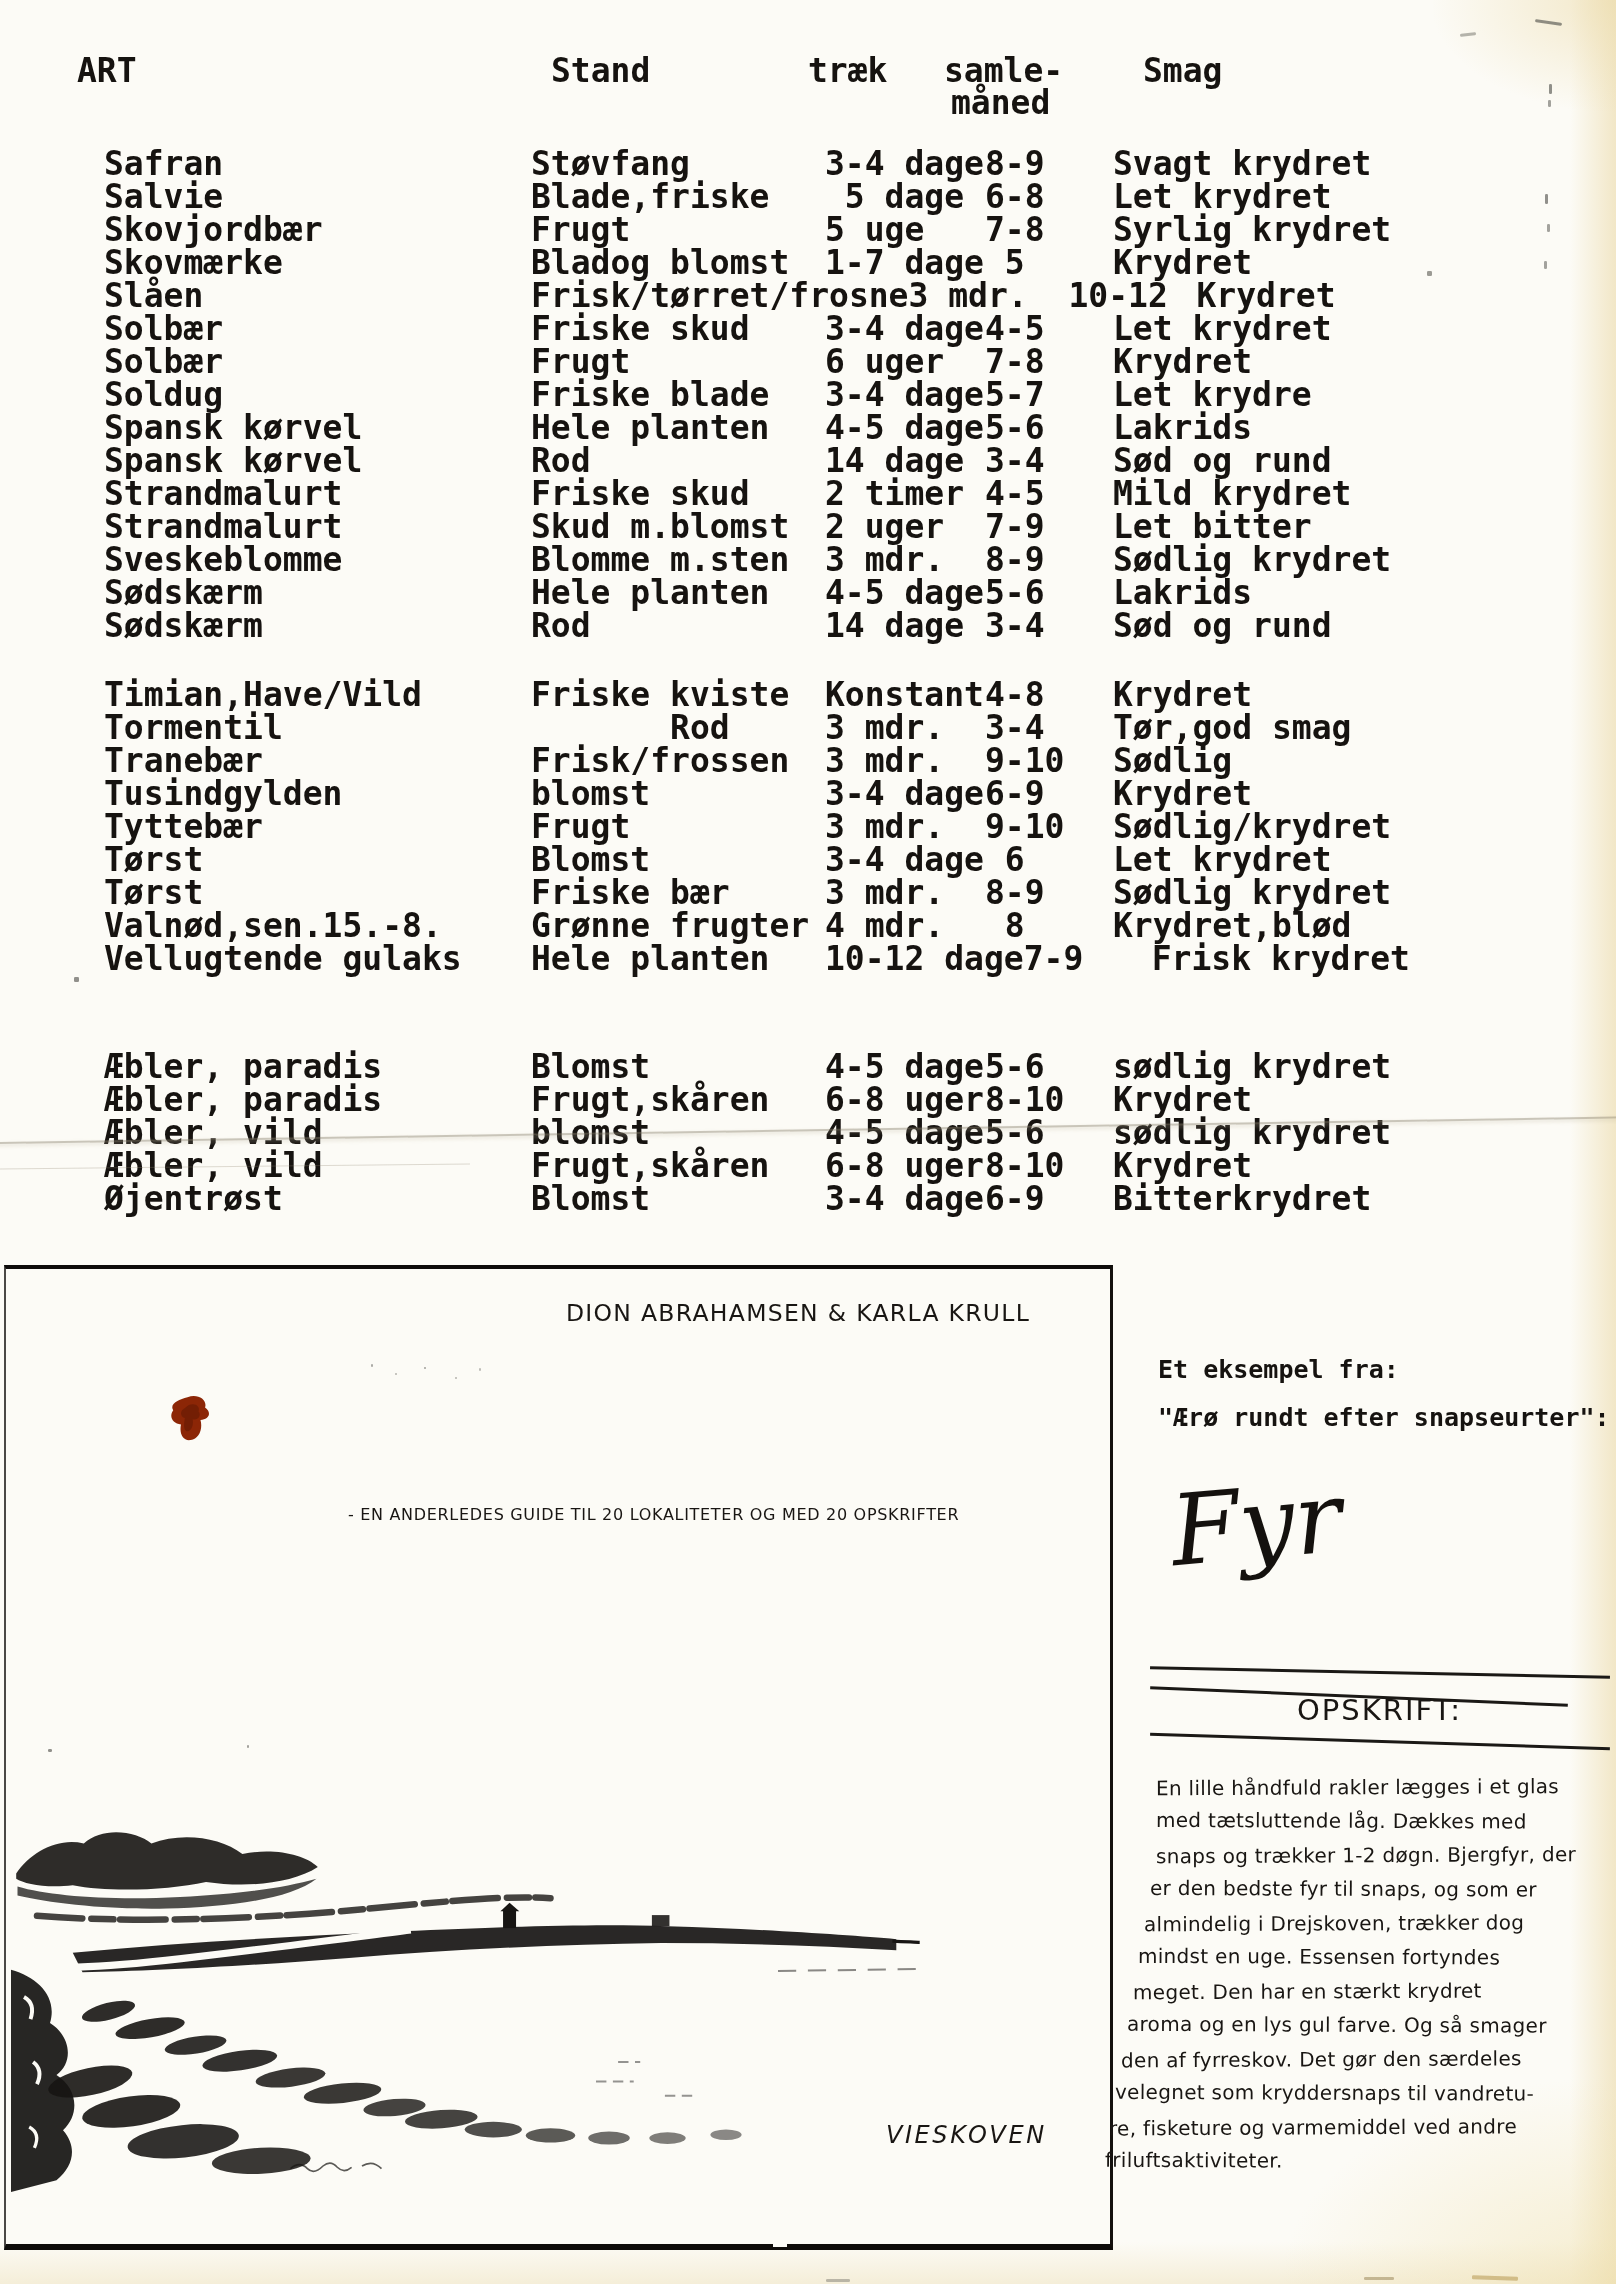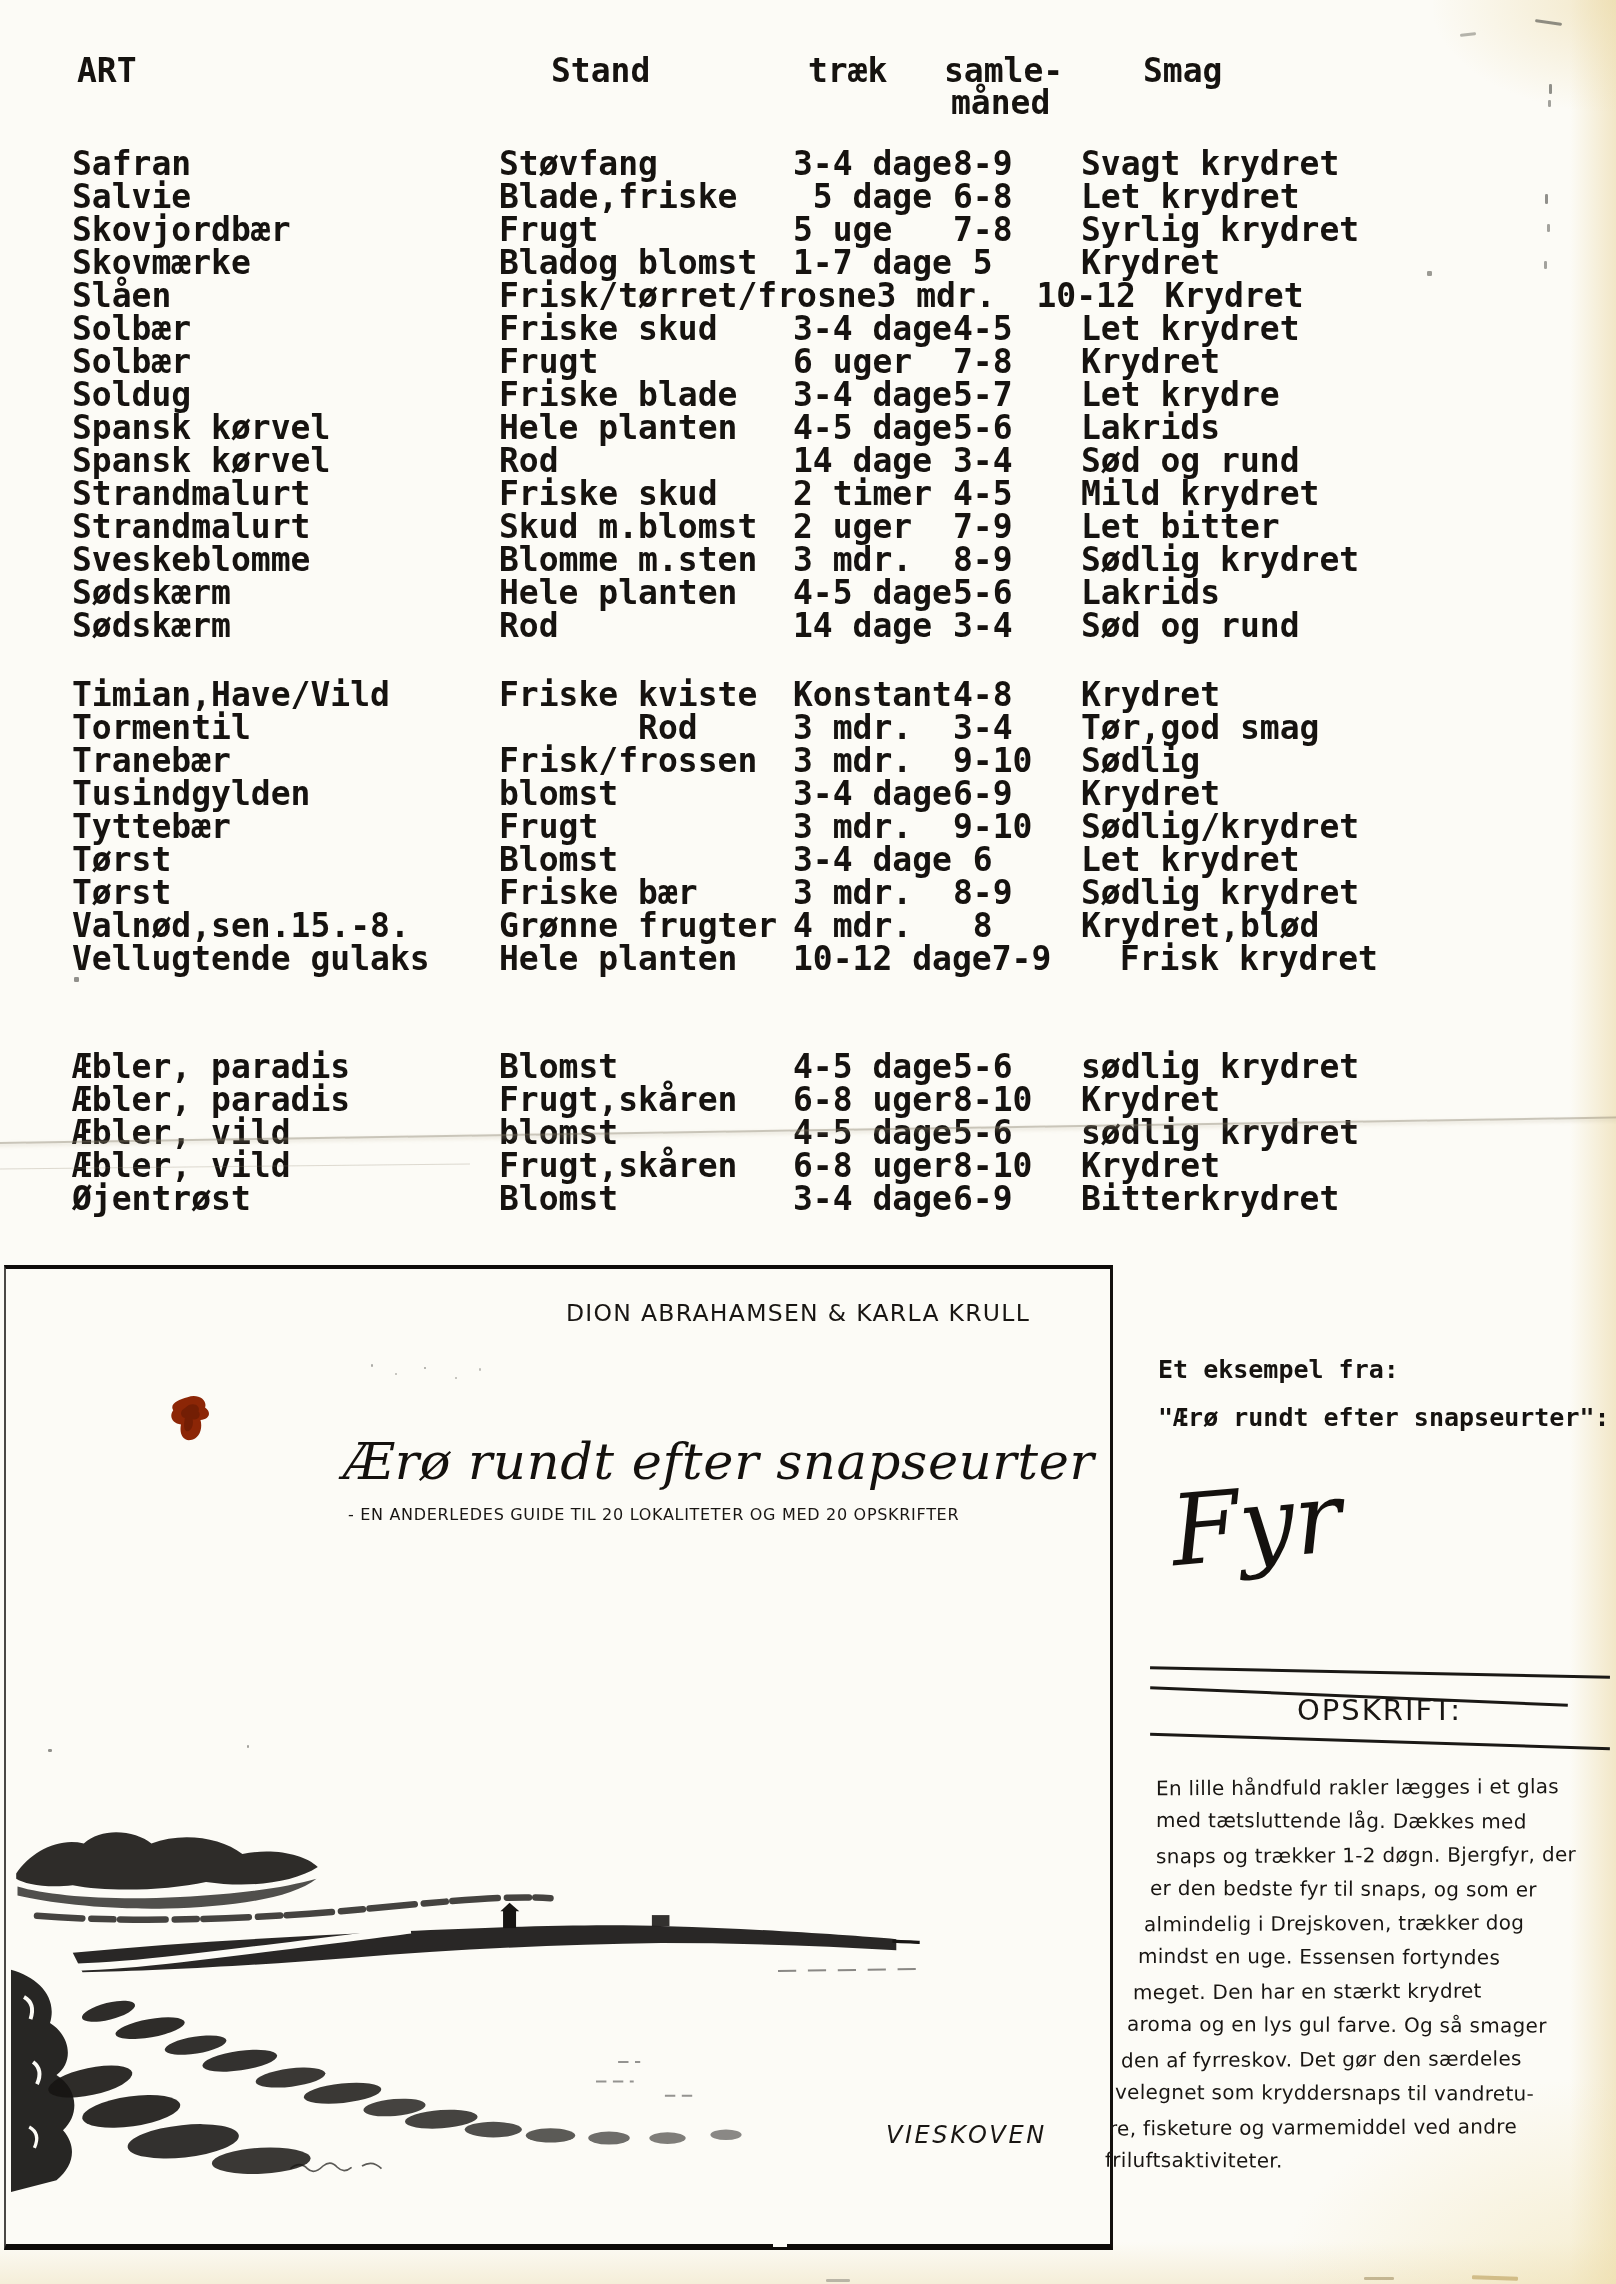--- a/index.html
+++ b/index.html
@@ -12,21 +12,21 @@
   .tint-bottom{bottom:0;left:0;width:100%;height:42px;background:linear-gradient(to top,rgba(236,222,180,.45),rgba(236,222,180,0));}
   .tint-br{right:0;bottom:0;width:339px;height:209px;background:radial-gradient(ellipse at bottom right,rgba(240,225,175,.55),rgba(240,225,175,0) 70%);}
 
   .mono{font-family:"DejaVu Sans Mono",monospace;font-weight:bold;color:#161310;}
   .hand{font-family:"DejaVu Sans",sans-serif;color:#191613;}
   .script{font-family:"DejaVu Serif",serif;font-style:italic;color:#14110e;}
 
   
   .thead-cell{position:absolute;font-size:33px;line-height:33px;white-space:pre;}
   #tbl-body{position:absolute;left:72px;top:147px;font-size:33px;line-height:33px;}
-  .tblock{display:block;}
+  .tblock{display:block;margin-left:32px;}
   .tblock:nth-child(1){margin-bottom:36px;}
   .tblock:nth-child(2){margin-bottom:75px;}
   .trow{display:flex;white-space:pre;}
   .tcell{flex:0 0 auto;white-space:pre;}
   .c-art{min-width:427px;}
   .c-stand{min-width:294px;}
   .c-traek{min-width:160px;}
   .c-samle{min-width:128px;}
 
   
@@ -144,21 +144,20 @@
     </svg>
 
     <div class="spk" style="left:365px;top:95px;width:2.6px;height:2.6px;opacity:.45"></div>
     <div class="spk" style="left:389px;top:104px;width:2px;height:2px;opacity:.4"></div>
     <div class="spk" style="left:418px;top:98px;width:2.6px;height:2px;opacity:.5"></div>
     <div class="spk" style="left:449px;top:108px;width:2px;height:2px;opacity:.4"></div>
     <div class="spk" style="left:473px;top:99px;width:2.6px;height:2.6px;opacity:.35"></div>
     <div class="spk" style="left:42px;top:480px;width:3.9px;height:3.3px;opacity:.6"></div>
     <div class="spk" style="left:241px;top:476px;width:2.6px;height:2.6px;opacity:.5"></div>
 
-    <span class="script cover-title">Ærø rundt efter snapseurter</span>
     <span class="hand cover-subtitle">- EN ANDERLEDES GUIDE TIL 20 LOKALITETER OG MED 20 OPSKRIFTER</span>
 
     <svg style="position:absolute;left:5.2px;top:506px" width="910" height="418" viewBox="0 0 1400 640">
       <g fill="#171513" stroke="none">
 
         <path d="M8,150 C30,118 72,94 112,104 C140,78 192,84 216,104 C262,86 322,94 356,120 C402,110 452,120 472,140 C432,166 362,172 300,163 C240,176 150,179 95,168 C55,173 20,166 8,158 Z" opacity="0.9"></path>
         <path d="M10,170 C60,185 160,192 260,186 C350,182 420,172 470,158 C430,190 330,202 240,204 C150,206 60,196 10,184 Z" opacity="0.75"></path>
 
         <path d="M40,215 C200,228 420,218 560,203 C700,190 770,184 830,188" stroke="#171513" stroke-width="10" fill="none" opacity=".8" stroke-linecap="round" stroke-dasharray="70 14 34 10"></path>
 

